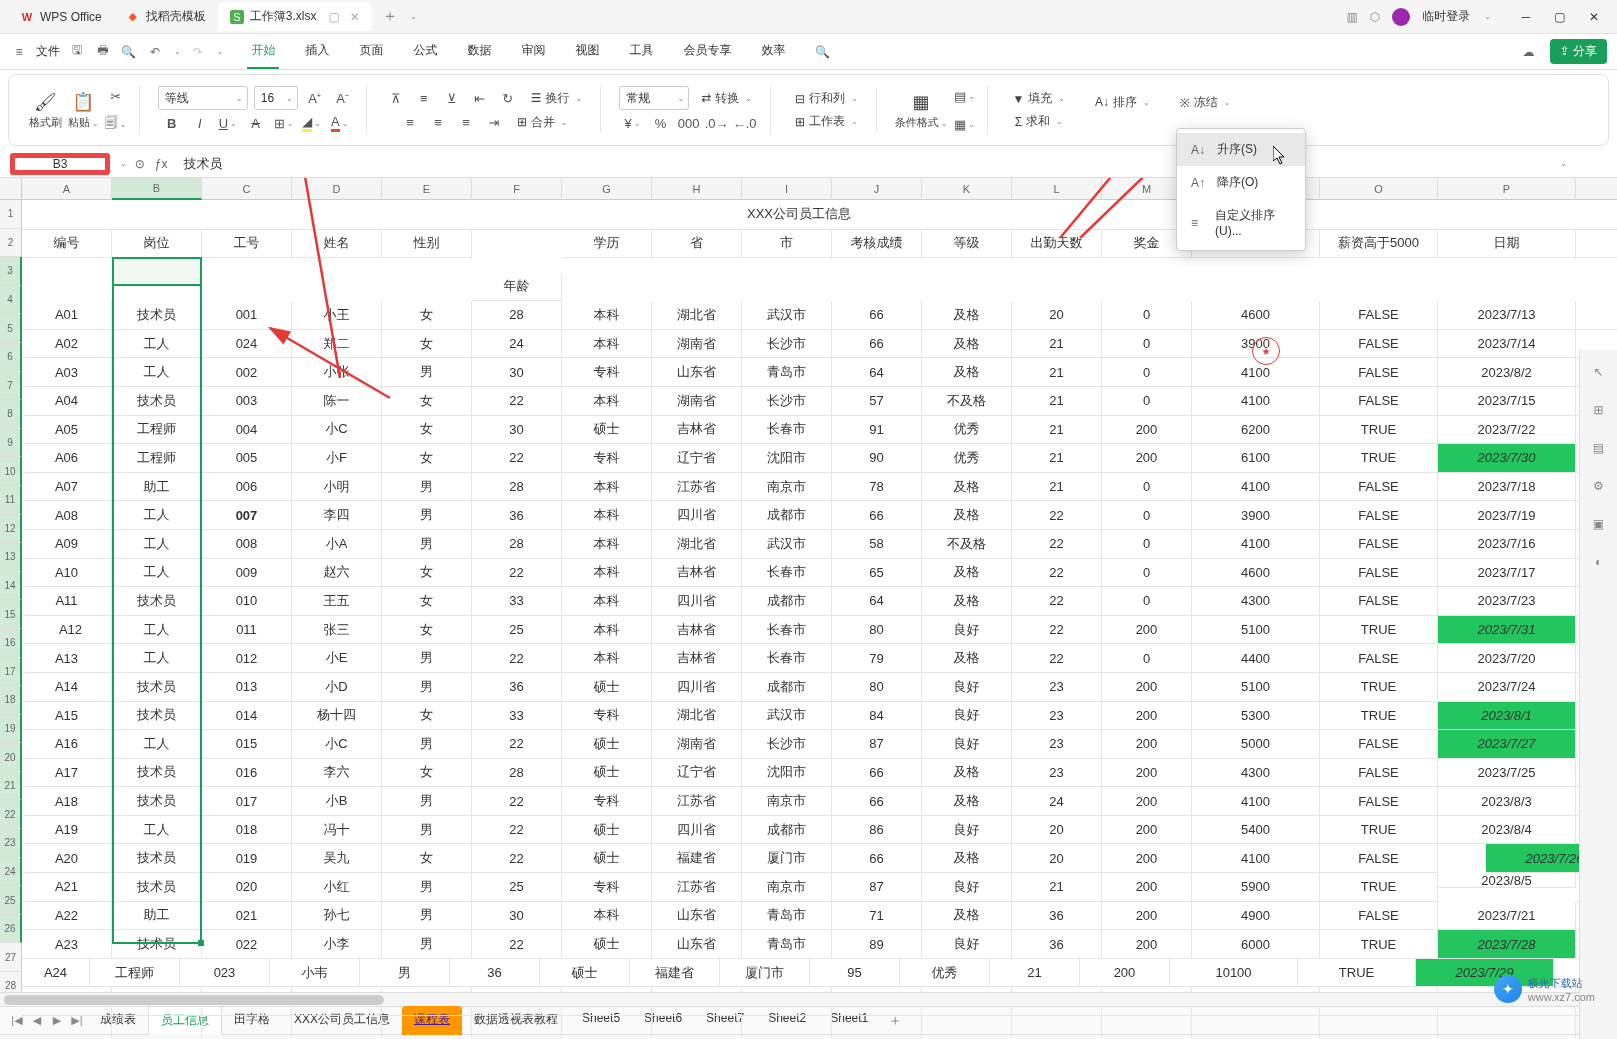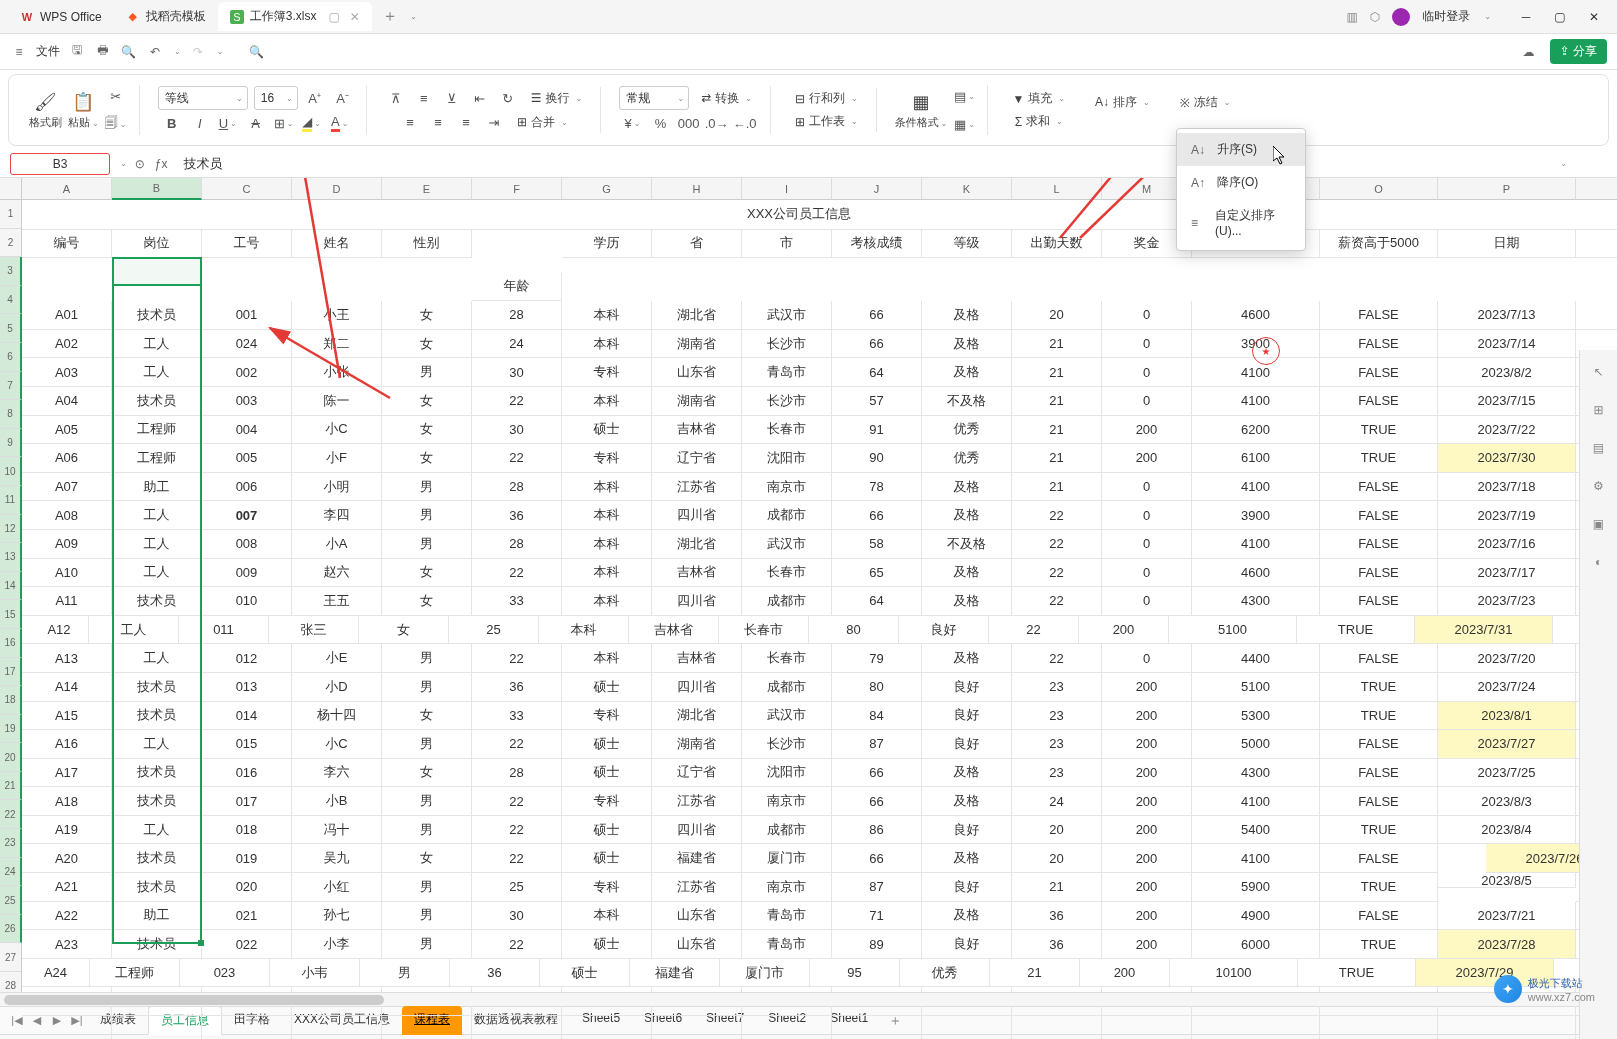--- a/index.html
+++ b/index.html
@@ -44,59 +44,59 @@
 .dropdown { position: absolute; top: 128px; left: 1176px; width: 130px; background: #fff; border: 1px solid #ccc; border-radius: 4px; box-shadow: 0 4px 16px rgba(0,0,0,0.2); z-index: 100; padding: 4px 0; }
 .dropdown-item { display: flex; align-items: center; gap: 10px; padding: 8px 14px; cursor: pointer; font-size: 12px; }
 .dropdown-item:hover, .dropdown-item.hovered { background: #e8e8e8; }
 .dropdown-item .dd-icon { width: 16px; color: #666; }
 
 
 .cursor { position: absolute; top: 146px; left: 1273px; z-index: 200; pointer-events: none; }
 
 
 .formulabar { display: flex; align-items: center; height: 28px; padding: 0 10px; border-bottom: 1px solid #ddd; gap: 8px; }
-.name-box { width: 100px; height: 22px; border: 1px solid #ef4444; border-radius: 3px; display: flex; align-items: center; justify-content: center; font-size: 12px; }
+.name-box { width: 100px; height: 22px; border: 5px solid #ef4444; border-radius: 3px; display: flex; align-items: center; justify-content: center; font-size: 12px; }
 .fx-area { display: flex; align-items: center; gap: 10px; color: #666; }
 .fx-input { flex: 1; margin-left: 8px; font-size: 13px; }
 
 
 .sheet-area { position: relative; height: 828px; display: flex; }
 .col-headers { display: flex; height: 22px; }
 .corner { width: 22px; height: 22px; background: #f5f5f5; border-right: 1px solid #ccc; border-bottom: 1px solid #ccc; flex-shrink: 0; }
 .col-h { height: 22px; background: #f5f5f5; border-right: 1px solid #ddd; border-bottom: 1px solid #ccc; display: flex; align-items: center; justify-content: center; font-size: 11px; color: #666; flex-shrink: 0; }
 .col-h.sel { background: #d4ead9; border-bottom: 2px solid #1a9f5a; }
 .grid-body { display: flex; flex: 1; }
 .row-headers { width: 22px; flex-shrink: 0; }
 .row-h { width: 22px; background: #f5f5f5; border-right: 1px solid #ccc; border-bottom: 1px solid #ddd; display: flex; align-items: center; justify-content: center; font-size: 10px; color: #666; }
 .row-h.sel { background: #d4ead9; border-right: 2px solid #1a9f5a; }
 .cells { flex: 1; position: relative; }
 .cell-row { display: flex; }
 .cell { border-right: 1px solid #e5e5e5; border-bottom: 1px solid #e5e5e5; display: flex; align-items: center; justify-content: center; font-size: 13px; color: #333; overflow: hidden; white-space: nowrap; }
-.cell.pink { background: #fef9c3; }
+.cell.pink { background: #22c55e; font-style: italic; }
 .title-row .cell { border: none; }
 .title-row { border-bottom: 1px solid #e5e5e5; }
 
 
 .selection { position: absolute; border: 2px solid #1a9f5a; pointer-events: none; z-index: 10; }
 .active-cell-overlay { position: absolute; border: 2px solid #1a9f5a; background: rgba(26,159,90,0.06); pointer-events: none; z-index: 11; }
 .fill-handle { position: absolute; width: 6px; height: 6px; background: #1a9f5a; right: -4px; bottom: -4px; }
 
 
 .stamp { position: absolute; width: 28px; height: 28px; border: 1.5px solid #e53935; border-radius: 50%; display: flex; align-items: center; justify-content: center; color: #e53935; font-size: 9px; z-index: 5; }
 .stamp .star { font-size: 10px; }
 
 
 .arrow-layer { position: absolute; top: 0; left: 0; pointer-events: none; z-index: 50; }
 
 
 .sheet-tabs { display: flex; align-items: center; height: 28px; border-top: 1px solid #ddd; padding: 0 8px; gap: 2px; background: #fafafa; }
 .nav-btn { width: 18px; height: 18px; display: flex; align-items: center; justify-content: center; color: #888; cursor: pointer; font-size: 11px; }
 .sheet-tab { padding: 5px 12px; font-size: 12px; cursor: pointer; border-radius: 4px 4px 0 0; }
 .sheet-tab.active { background: #fff; color: #1a9f5a; border: 1px solid #ddd; border-bottom: 1px solid #fff; }
-.sheet-tab.orange { background: #ff9800; color: #000000; text-decoration: underline; }
+.sheet-tab.orange { background: #ff9800; color: #4c1d95; text-decoration: underline; }
 
 
 .statusbar { display: flex; align-items: center; height: 26px; padding: 0 10px; border-top: 1px solid #ddd; background: #f8f8f8; font-size: 11px; color: #666; gap: 16px; }
 
 
 .right-panel { position: absolute; right: 0; top: 172px; width: 38px; background: #f5f5f5; border-left: 1px solid #ddd; height: 828px; display: flex; flex-direction: column; align-items: center; gap: 18px; padding-top: 12px; }
 .rp-icon { width: 20px; height: 20px; display: flex; align-items: center; justify-content: center; color: #888; cursor: pointer; }
 
 .scroll-h { position: absolute; bottom: 0; left: 0; right: 38px; height: 14px; background: #f5f5f5; border-top: 1px solid #ddd; }
 .scroll-h-thumb { position: absolute; left: 4px; top: 2px; width: 380px; height: 10px; background: #ccc; border-radius: 5px; }
@@ -145,20 +145,32 @@
     <span class="menu-icon">≡</span>
     <span>文件</span>
     <span class="menu-icon">🖫</span>
     <span class="menu-icon">🖶</span>
     <span class="menu-icon">🔍</span>
     <span class="menu-icon">↶</span>
     <span class="chev">⌄</span>
     <span class="menu-icon" style="color:#ccc;">↷</span>
     <span class="chev">⌄</span>
   </div>
+  <div class="menu-items" id="menu-items">
+      <div class="menu-item active">开始</div>
+      <div class="menu-item">插入</div>
+      <div class="menu-item">页面</div>
+      <div class="menu-item">公式</div>
+      <div class="menu-item">数据</div>
+      <div class="menu-item">审阅</div>
+      <div class="menu-item">视图</div>
+      <div class="menu-item">工具</div>
+      <div class="menu-item">会员专享</div>
+      <div class="menu-item">效率</div>
+    </div>
   <span class="menu-icon" style="margin-left:20px;">🔍</span>
   <div class="menubar-right">
     <span class="menu-icon">☁</span>
     <div class="share-btn">
       <span>⇪ </span><span>分享</span>
     </div>
   </div>
 </div>
 
 <div class="ribbon">
@@ -617,21 +629,21 @@
             <div class="cell" style="width: 90px; height: 28.6px;">64</div>
             <div class="cell" style="width: 90px; height: 28.6px;">及格</div>
             <div class="cell" style="width: 90px; height: 28.6px;">22</div>
             <div class="cell" style="width: 90px; height: 28.6px;">0</div>
             <div class="cell" style="width: 128px; height: 28.6px;">4300</div>
             <div class="cell" style="width: 118px; height: 28.6px;">FALSE</div>
             <div class="cell" style="width: 138px; height: 28.6px;">2023/7/23</div>
             <div class="cell" style="width: 112px; height: 28.6px;"></div>
           </div>
           <div class="cell-row">
-            <div class="cell" style="width: 67px; height: 28.6px; padding-left: 8px;">A12</div>
+            <div class="cell" style="width: 90px; height: 28.6px; padding-left: 8px;">A12</div>
             <div class="cell" style="width: 90px; height: 28.6px;">工人</div>
             <div class="cell" style="width: 90px; height: 28.6px;">011</div>
             <div class="cell" style="width: 90px; height: 28.6px;">张三</div>
             <div class="cell" style="width: 90px; height: 28.6px;">女</div>
             <div class="cell" style="width: 90px; height: 28.6px;">25</div>
             <div class="cell" style="width: 90px; height: 28.6px;">本科</div>
             <div class="cell" style="width: 90px; height: 28.6px;">吉林省</div>
             <div class="cell" style="width: 90px; height: 28.6px;">长春市</div>
             <div class="cell" style="width: 90px; height: 28.6px;">80</div>
             <div class="cell" style="width: 90px; height: 28.6px;">良好</div>

